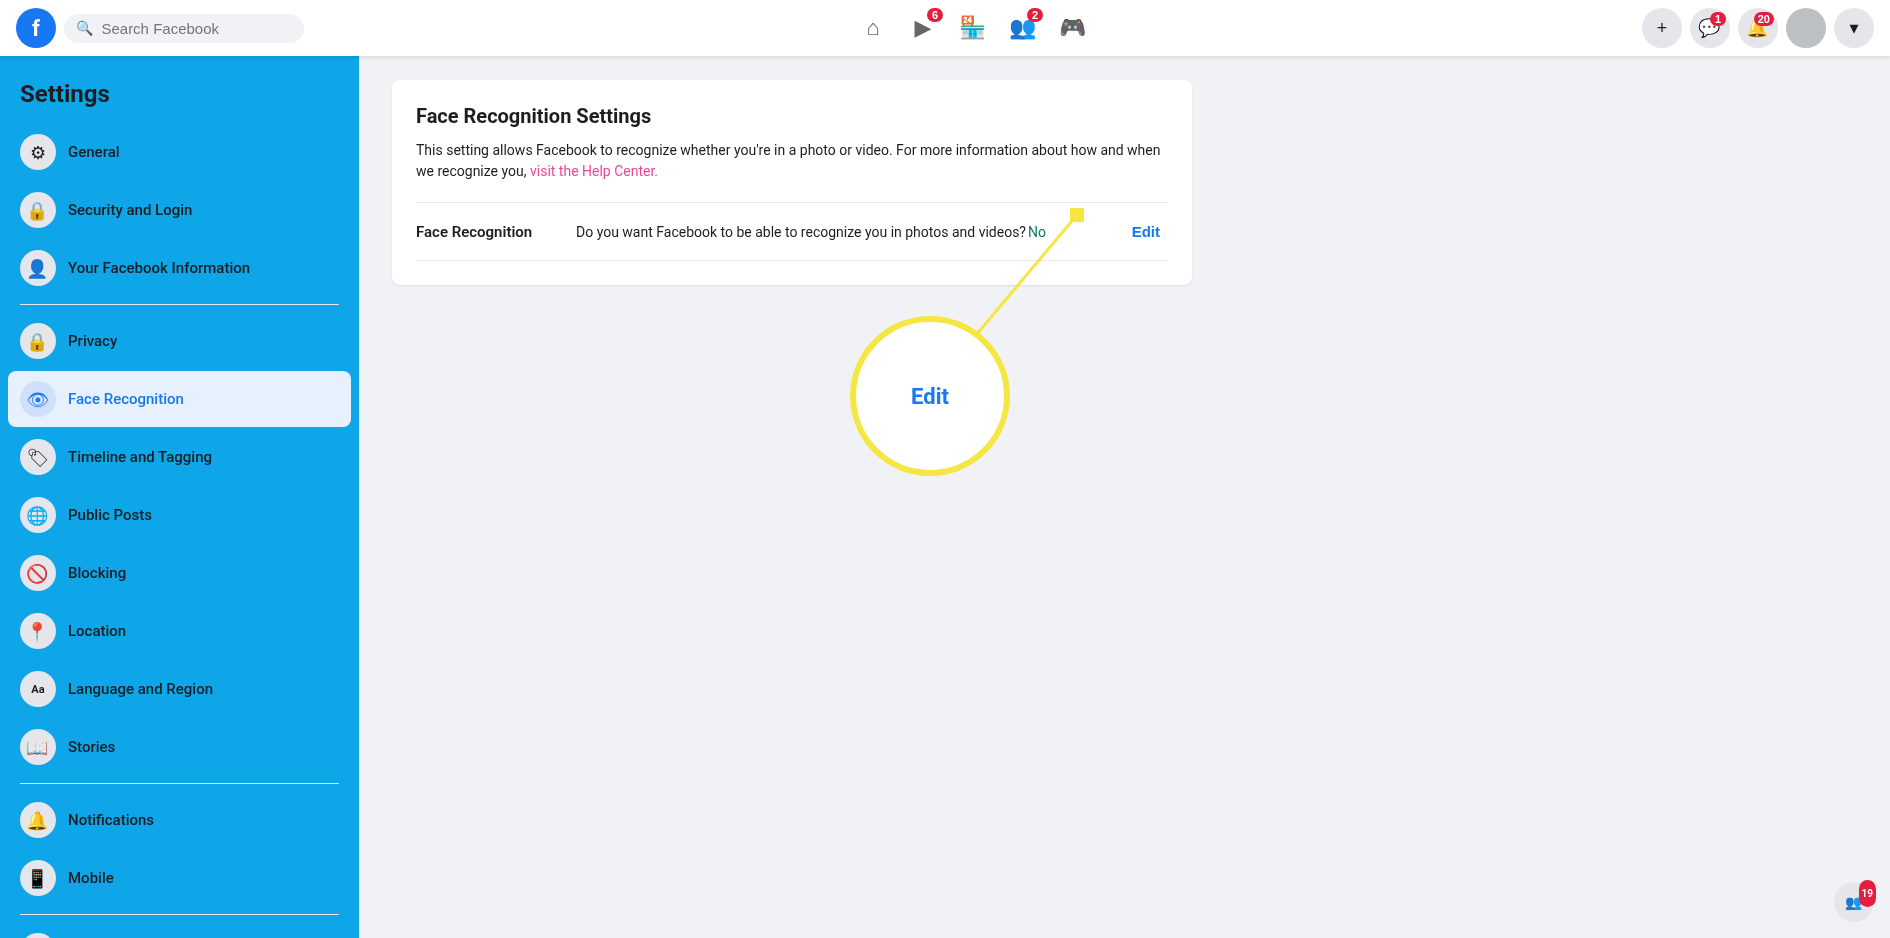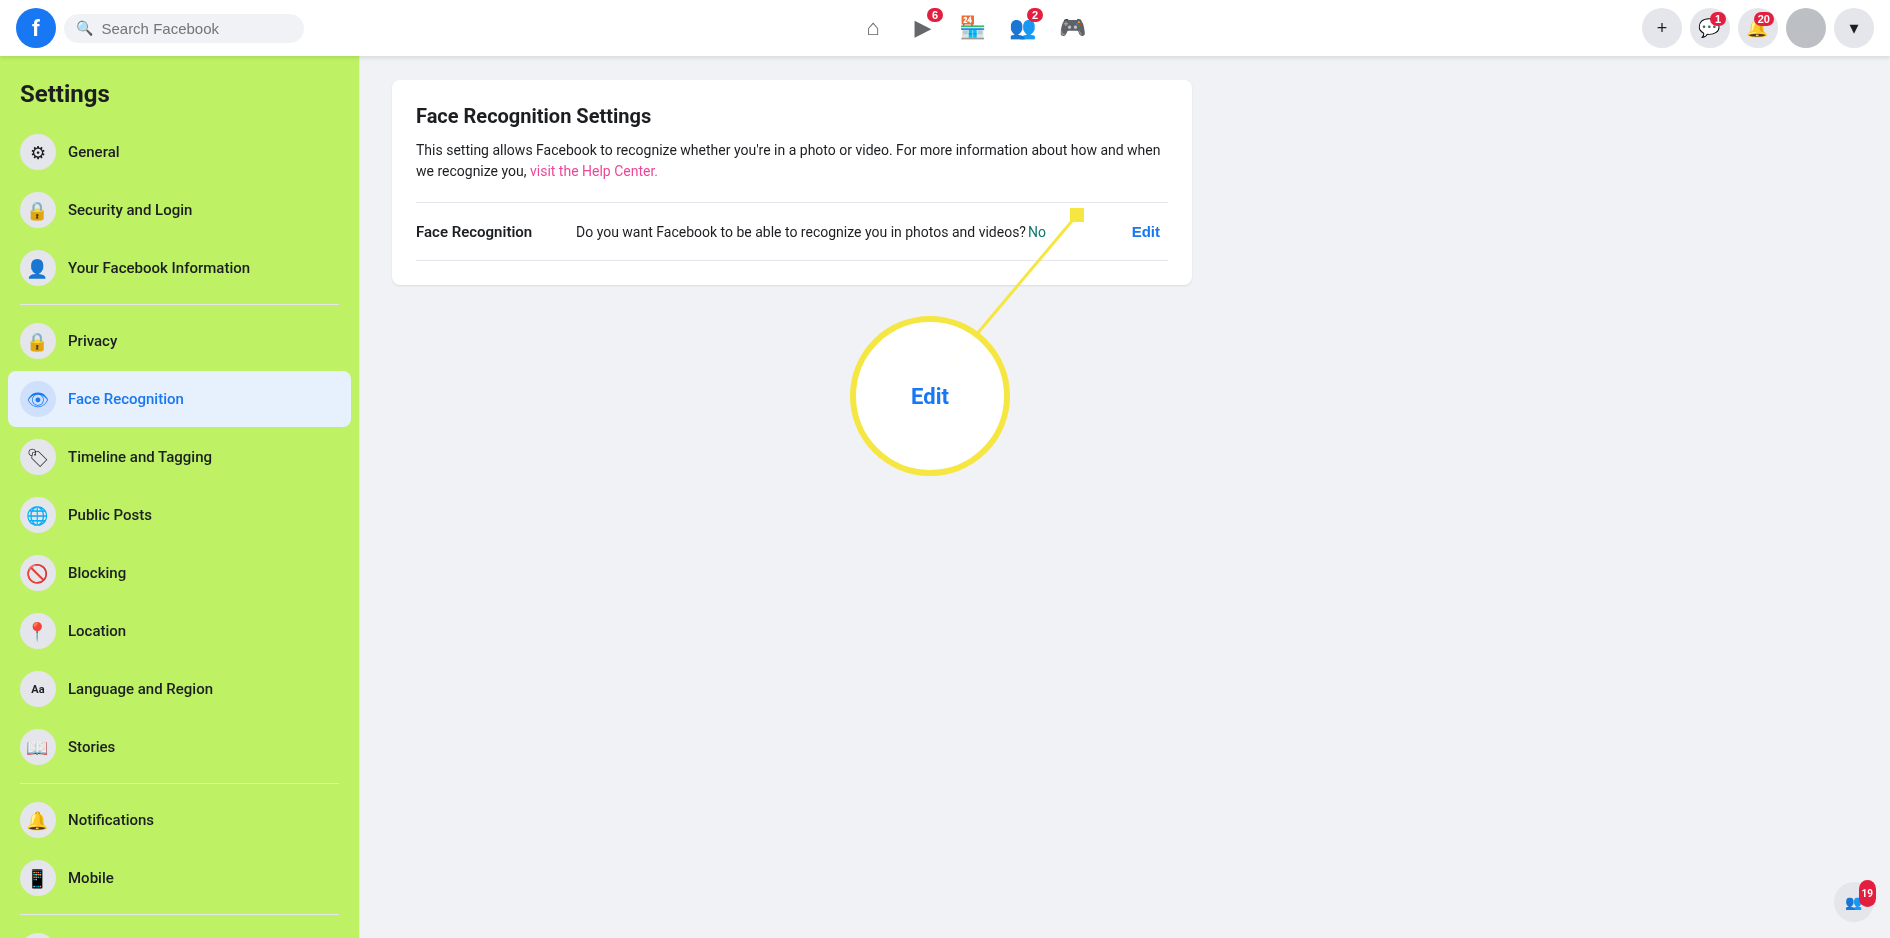--- a/index.html
+++ b/index.html
@@ -56,21 +56,21 @@
     }
     .avatar-placeholder { width: 100%; height: 100%; background: #bcc0c4; }
 
     
     .page-layout {
       display: flex; margin-top: 56px; min-height: calc(938px - 56px);
     }
 
     
     .sidebar {
-      width: 360px; background: #bef264; flex-shrink: 0;
+      width: 360px; background: #0ea5e9; flex-shrink: 0;
       padding: 16px 8px; overflow-y: auto; height: calc(938px - 56px);
       border-right: 1px solid #e4e6eb;
     }
     .sidebar-title {
       font-size: 24px; font-weight: 700; padding: 8px 12px 16px 12px; color: #1c1e21;
     }
     .sidebar-item {
       display: flex; align-items: center; gap: 12px; padding: 10px 12px;
       border-radius: 8px; cursor: pointer; color: #1c1e21; font-size: 15px;
       font-weight: 500; margin-bottom: 2px;

